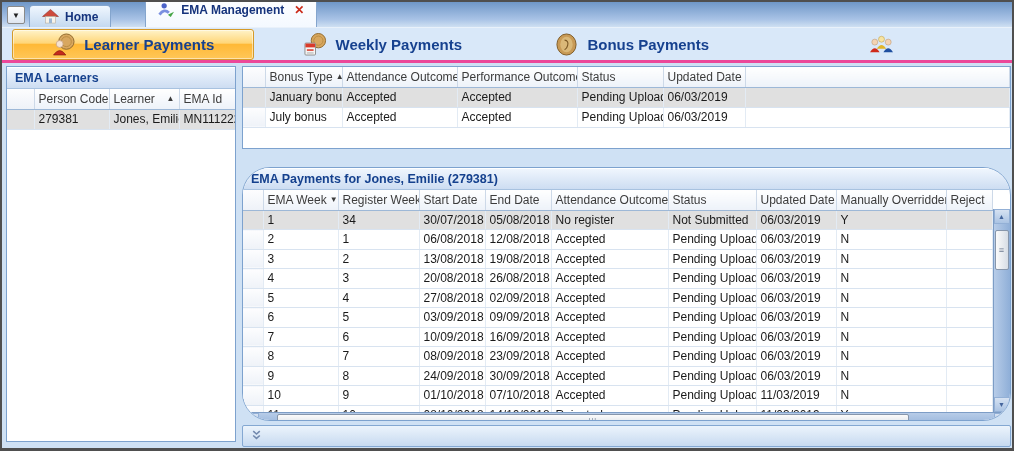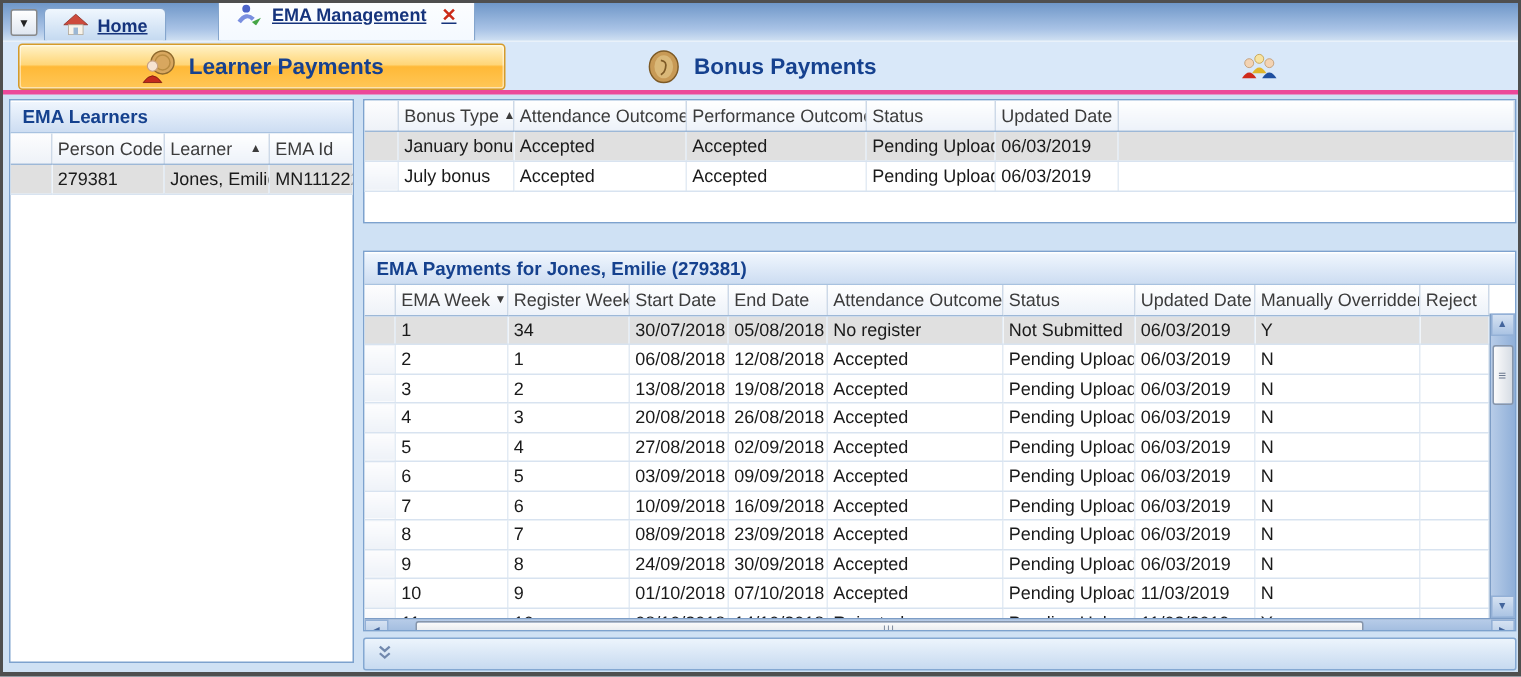--- a/index.html
+++ b/index.html
@@ -18,21 +18,21 @@
   .tab-dropdown{
     width:18px; height:18px; margin:0 4px 3px 2px;
     background:linear-gradient(#ffffff,#dfe6f0);
     border:1px solid #8a8a8a; border-radius:2px;
     font-size:8px; color:#222; display:flex; align-items:center; justify-content:center;
     cursor:default;
   }
   .tab{
     height:22px; display:flex; align-items:center; gap:6px;
     padding:0 12px; border:1px solid #84a5cd; border-bottom:none;
-    border-radius:4px 4px 0 0; font-size:12px; font-weight:bold; color:#15337c;text-decoration:underline;
+    border-radius:4px 4px 0 0; font-size:12px; font-weight:bold; color:#15337c;
   }
   .tab.inactive{ background:linear-gradient(#f0f7fe,#c4d9f0); margin-right:10px; }
   .tab.active{ height:36px; background:linear-gradient(#ffffff,#f4f9ff); margin-left:24px; }
   .tab .close{ color:#cb2a18; font-weight:bold; font-size:12px; margin-left:4px; }
   .tab svg{ flex:0 0 auto; }
   
   .toolbar{
     height:35px; background:#d9e8f9; border-bottom:3px solid #ec4899;
     display:flex; align-items:center; padding:0 10px; gap:8px;
   }
@@ -52,21 +52,21 @@
   .panel{ border:1px solid #7da2ce; background:#fff; overflow:hidden; }
   .panel-header{
     height:22px; background:linear-gradient(#f1f7fe,#cdddf2);
     border-bottom:1px solid #a8c2e0; box-shadow:inset 0 1px 0 #fff;
     display:flex; align-items:center; padding:2px 8px;
     font-size:12.5px; font-weight:bold; color:#15418e; white-space:nowrap;
   }
   .left-panel{ width:230px; height:376px; flex:0 0 auto; }
   .right-col{ flex:1; display:flex; flex-direction:column; }
   .bonus-panel{ height:86px; }
-  .pay-panel{ height:262px; margin-top:18px; }
+  .pay-panel{ height:262px; margin-top:18px;border-radius:28px; }
   .registers-bar{
     margin-top:4px; height:23px;
     background:linear-gradient(#ecf4fc,#c7daf0);
     border:1px solid #84a8d2; border-radius:2px;
     display:flex; align-items:center; justify-content:space-between; padding:0 8px;
     font-size:12.5px; font-weight:bold; color:#15418e;
   }
   
   table.grid{ border-collapse:collapse; table-layout:fixed; font-size:12px; color:#1a1a1a; background:#fff; }
   table.grid th{
@@ -150,20 +150,33 @@
     <button class="tool-btn active">
       <span class="chev">
         <svg width="25" height="23" viewBox="0 0 26 24">
           <circle cx="16" cy="9" r="8" fill="#d8a75f" stroke="#8f6a2e"></circle>
           <circle cx="16" cy="9" r="5.2" fill="none" stroke="#b98c42"></circle>
           <circle cx="9" cy="11.5" r="3.6" fill="#f6e3d2" stroke="#c8a283" stroke-width="0.8"></circle>
           <path d="M2.5 23 q6.5 -9.5 13 0 z" fill="#c42b1c" stroke="#7d1a10" stroke-width="0.6"></path>
         </svg>
       </span>
       <span>Learner Payments</span>
+    </button>
+    <button class="tool-btn">
+      <span class="chev">
+        <svg width="25" height="23" viewBox="0 0 26 24">
+          <circle cx="16" cy="8" r="7.5" fill="#d8a75f" stroke="#8f6a2e"></circle>
+          <circle cx="16" cy="8" r="4.8" fill="none" stroke="#b98c42"></circle>
+          <rect x="2" y="10.5" width="11" height="12.5" rx="1" fill="#f5f5f5" stroke="#8d8d8d"></rect>
+          <rect x="2.5" y="11" width="10" height="4" fill="#d93a2b"></rect>
+          <rect x="4" y="17" width="7" height="1.6" fill="#d93a2b"></rect>
+          <rect x="4" y="20" width="7" height="1.6" fill="#c6c6c6"></rect>
+        </svg>
+      </span>
+      <span>Weekly Payments</span>
     </button>
     <button class="tool-btn">
       <span class="chev">
         <svg width="25" height="23" viewBox="0 0 26 24">
           <ellipse cx="13" cy="12" rx="10" ry="11" fill="#c89a56" stroke="#7d5a26"></ellipse>
           <ellipse cx="13" cy="12" rx="6.5" ry="8" fill="#dab878"></ellipse>
           <path d="M11 7.5 q4.5 0.5 3.2 5.5 q-0.5 3 -3.2 4.5" fill="none" stroke="#7d5a26" stroke-width="1.2"></path>
         </svg>
       </span>
       <span>Bonus Payments</span>

